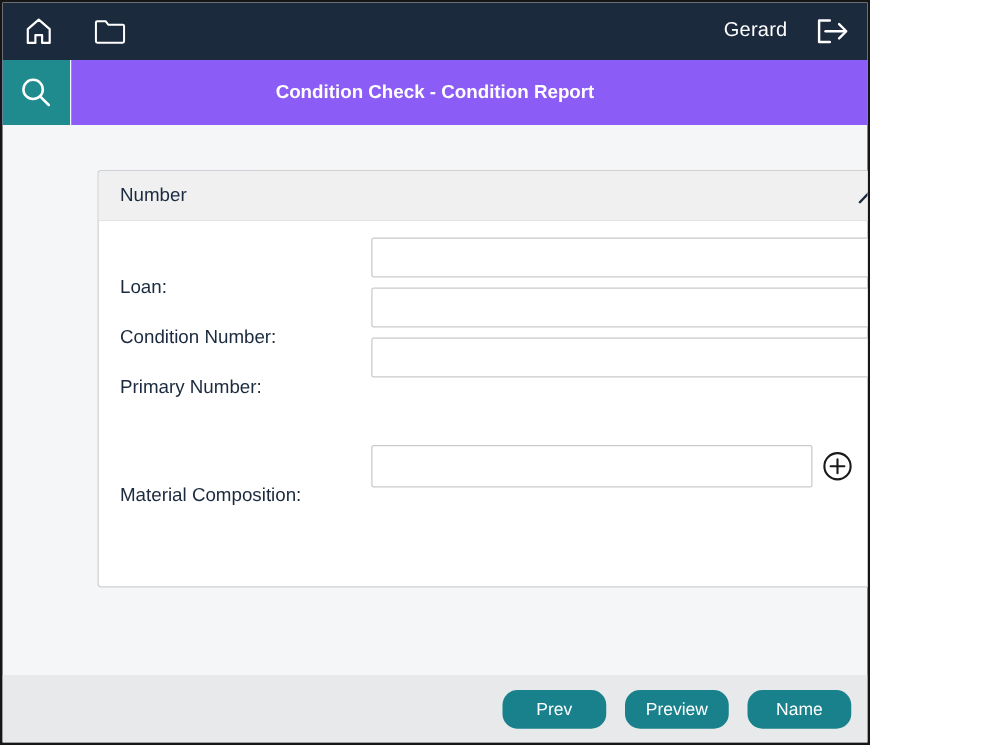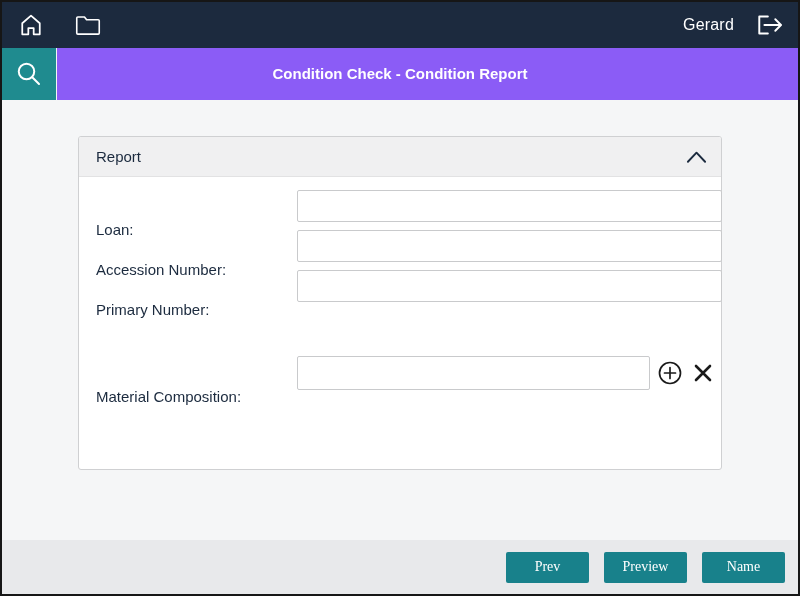--- a/index.html
+++ b/index.html
@@ -1,16 +1,16 @@
 <!DOCTYPE html>
 <html><head>
 <meta charset="utf-8">
 <style>
   html,body{margin:0;padding:0;background:#fff;font-family:"Liberation Sans",sans-serif;}
-  .frame{position:relative;width:800px;height:596px;box-sizing:border-box;border:2px solid #161616;background:#f5f6f7;overflow:hidden;}
+  .frame{position:relative;width:696px;height:596px;box-sizing:border-box;border:2px solid #161616;background:#f5f6f7;overflow:hidden;}
 
   
   .topbar{position:absolute;left:0;top:0;right:0;height:46px;background:#1c2a3e;display:flex;align-items:center;}
   .icon-btn{background:none;border:none;padding:0;display:flex;align-items:center;justify-content:center;cursor:pointer;}
   .home-btn{margin-left:13px;width:32px;height:32px;}
   .folder-btn{margin-left:24px;width:34px;height:32px;}
   .topbar-right{margin-left:auto;display:flex;align-items:center;gap:18px;margin-right:12px;}
   .user-name{color:#fff;font-size:16px;letter-spacing:.2px;}
   .logout-btn{width:34px;height:32px;}
 
@@ -34,21 +34,21 @@
   .row-5{top:281px;height:34px;}
   .field-label{font-size:15px;color:#1b2a3e;margin-top:47px;}
   .field-input{position:absolute;left:201px;top:0;height:100%;box-sizing:border-box;border:1px solid #c9cacc;background:#fff;border-radius:2px;font-size:14px;color:#1b2a3e;padding:0 8px;outline:none;}
   .w-long{width:425px;}
   .w-short{width:353px;}
   .add-btn{position:absolute;left:561px;top:50%;transform:translateY(-50%);width:26px;height:26px;background:none;border:none;padding:0;cursor:pointer;display:flex;align-items:center;justify-content:center;}
   .clear-btn{position:absolute;left:595px;top:50%;transform:translateY(-50%);width:24px;height:24px;background:none;border:none;padding:0;cursor:pointer;display:flex;align-items:center;justify-content:center;}
 
   
   .footer{position:absolute;left:0;right:0;bottom:0;height:54px;background:#e8e9eb;display:flex;align-items:center;justify-content:flex-end;gap:15px;padding-right:13px;box-sizing:border-box;}
-  .footer-btn{width:83px;height:31px;background:#18818b;color:#fff;border:none;border-radius:2px;font-size:14px;font-family:Liberation Serif, serif;cursor:pointer;}
+  .footer-btn{width:83px;height:31px;background:#18818b;color:#fff;border:none;border-radius:12px;font-size:14px;font-family:Liberation Sans, sans-serif;cursor:pointer;}
 </style>
 </head>
 <body>
 
 <div class="frame">
 
   <div class="topbar">
     <button class="icon-btn home-btn">
       <span style="display:flex;">
         <svg width="28" height="28" viewBox="0 0 24 24" fill="none" stroke="#ffffff" stroke-width="1.5" stroke-linejoin="round">
@@ -84,37 +84,37 @@
           <circle cx="10" cy="10" r="6.2"></circle>
           <path d="M14.6 14.6 L20 20"></path>
         </svg>
       </span>
     </button>
     <div class="bar-title">Condition Check - Condition Report</div>
   </div>
 
   <div class="panel">
     <div class="panel-header">
-      <span class="panel-title">Report</span>
+      <span class="panel-title">Number</span>
       <button class="collapse-btn">
         <span style="display:flex;">
           <svg width="21" height="14" viewBox="0 0 22 14" fill="none" stroke="#1b2a3e" stroke-width="2" stroke-linecap="round" stroke-linejoin="round">
             <path d="M2 12 L11 2.5 L20 12"></path>
           </svg>
         </span>
       </button>
     </div>
 
     <div class="row row-0">
       <span class="field-label">Loan:</span>
       <input class="field-input w-long" type="text" value="" style="">
     </div>
 
     <div class="row row-1">
-      <span class="field-label">Accession Number:</span>
+      <span class="field-label">Condition Number:</span>
       <input class="field-input w-long" type="text" value="" style="">
     </div>
 
     <div class="row row-2">
       <span class="field-label">Primary Number:</span>
       <input class="field-input w-long" type="text" value="" style="">
     </div>
 
 
     <div class="row row-4">

